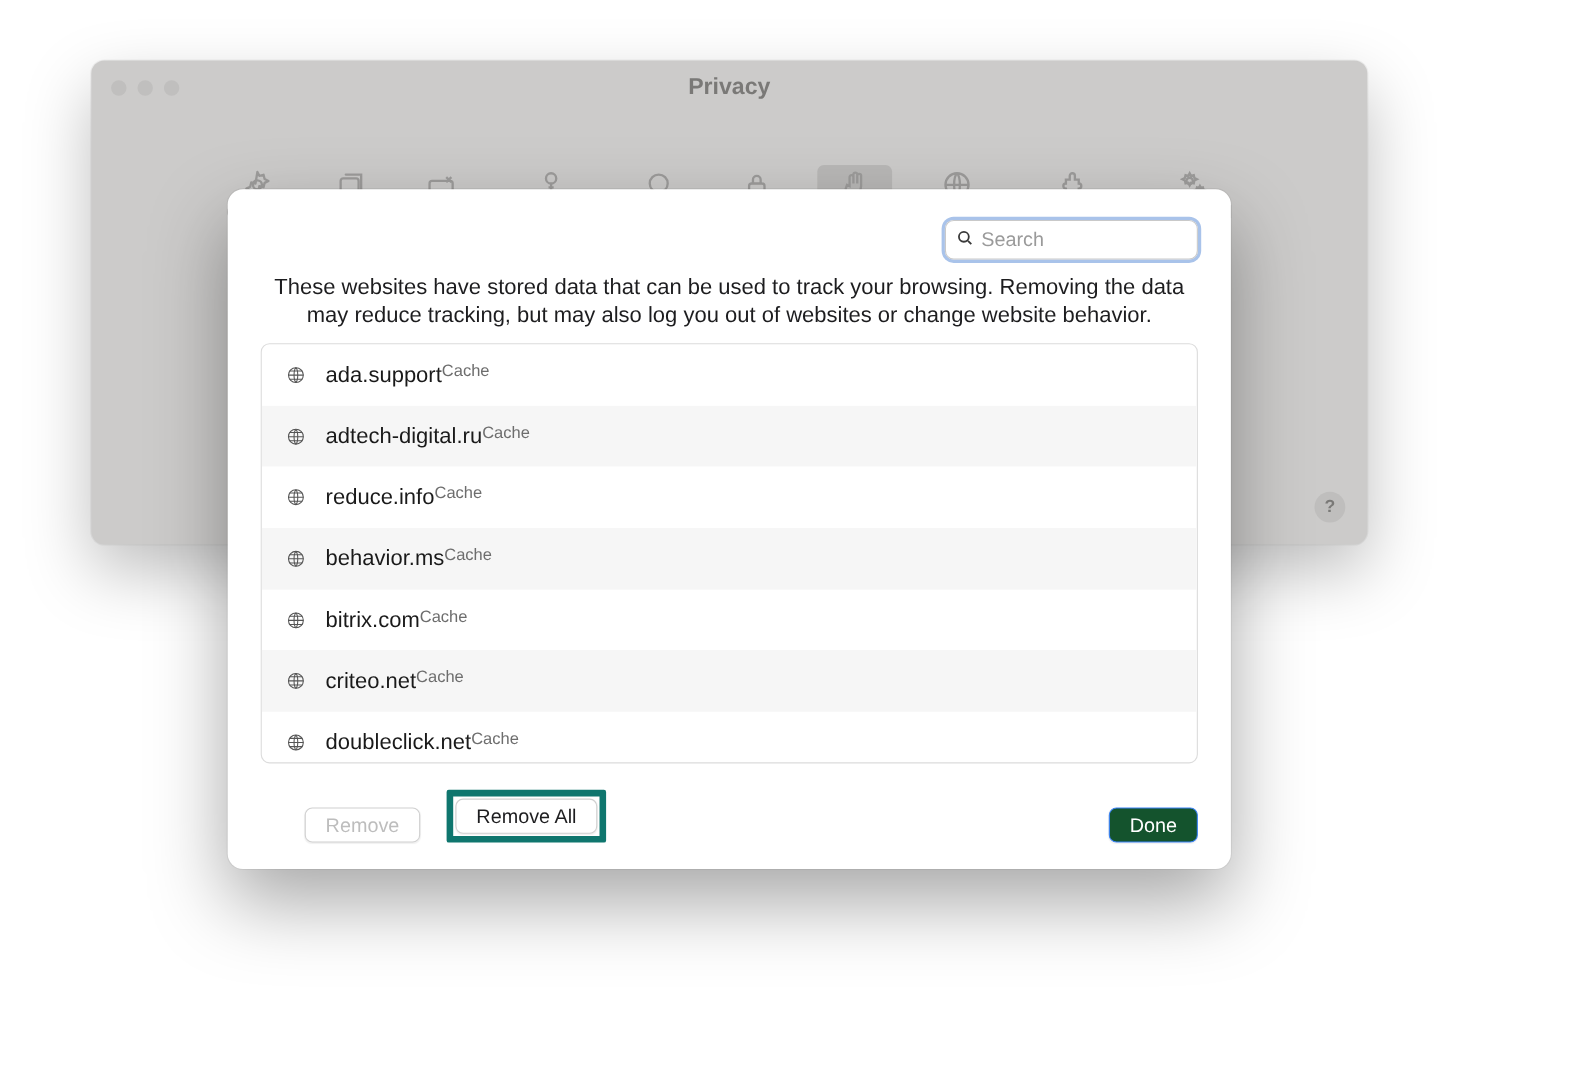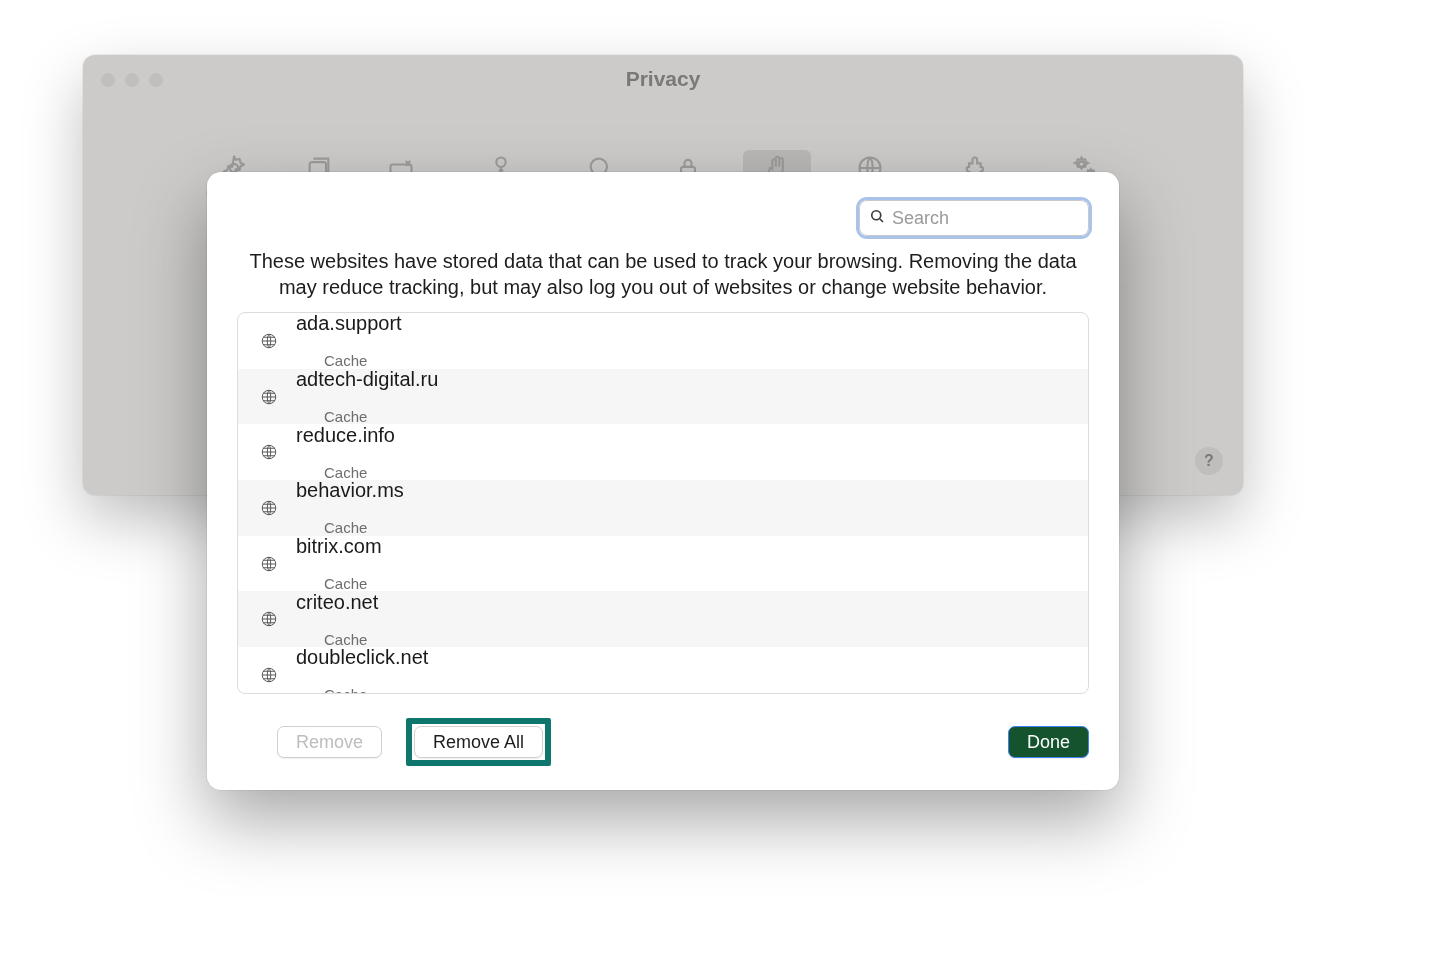--- a/index.html
+++ b/index.html
@@ -157,27 +157,27 @@
     }
     .website-row:nth-child(even) { background: #f6f6f6; }
     .globe-icon {
       width: 18px;
       height: 18px;
       display: flex;
       align-items: center;
       justify-content: center;
     }
     .globe-icon svg { stroke: #555; stroke-width: 1.3; fill: none; }
-    .row-text { display: flex; flex-direction: column; gap: 17px; }
+    .row-text { display: flex; flex-direction: row; }
     .row-domain { font-size: 20px; color: #1a1a1a; line-height: 1.2; }
-    .row-type { font-size: 15px; color: #6d6d6d; line-height: 1.2; margin-left: 28px; }
+    .row-type { font-size: 15px; color: #6d6d6d; line-height: 1.2; }
 
     .button-row {
       display: flex;
-      align-items: center;
+      align-items: flex-end;
       margin-top: 24px;
       gap: 24px;
       padding-left: 40px;
     }
     .btn {
       height: 32px;
       padding: 0 18px;
       border-radius: 7px;
       font-size: 18px;
       border: 1px solid #d0d0d0;

